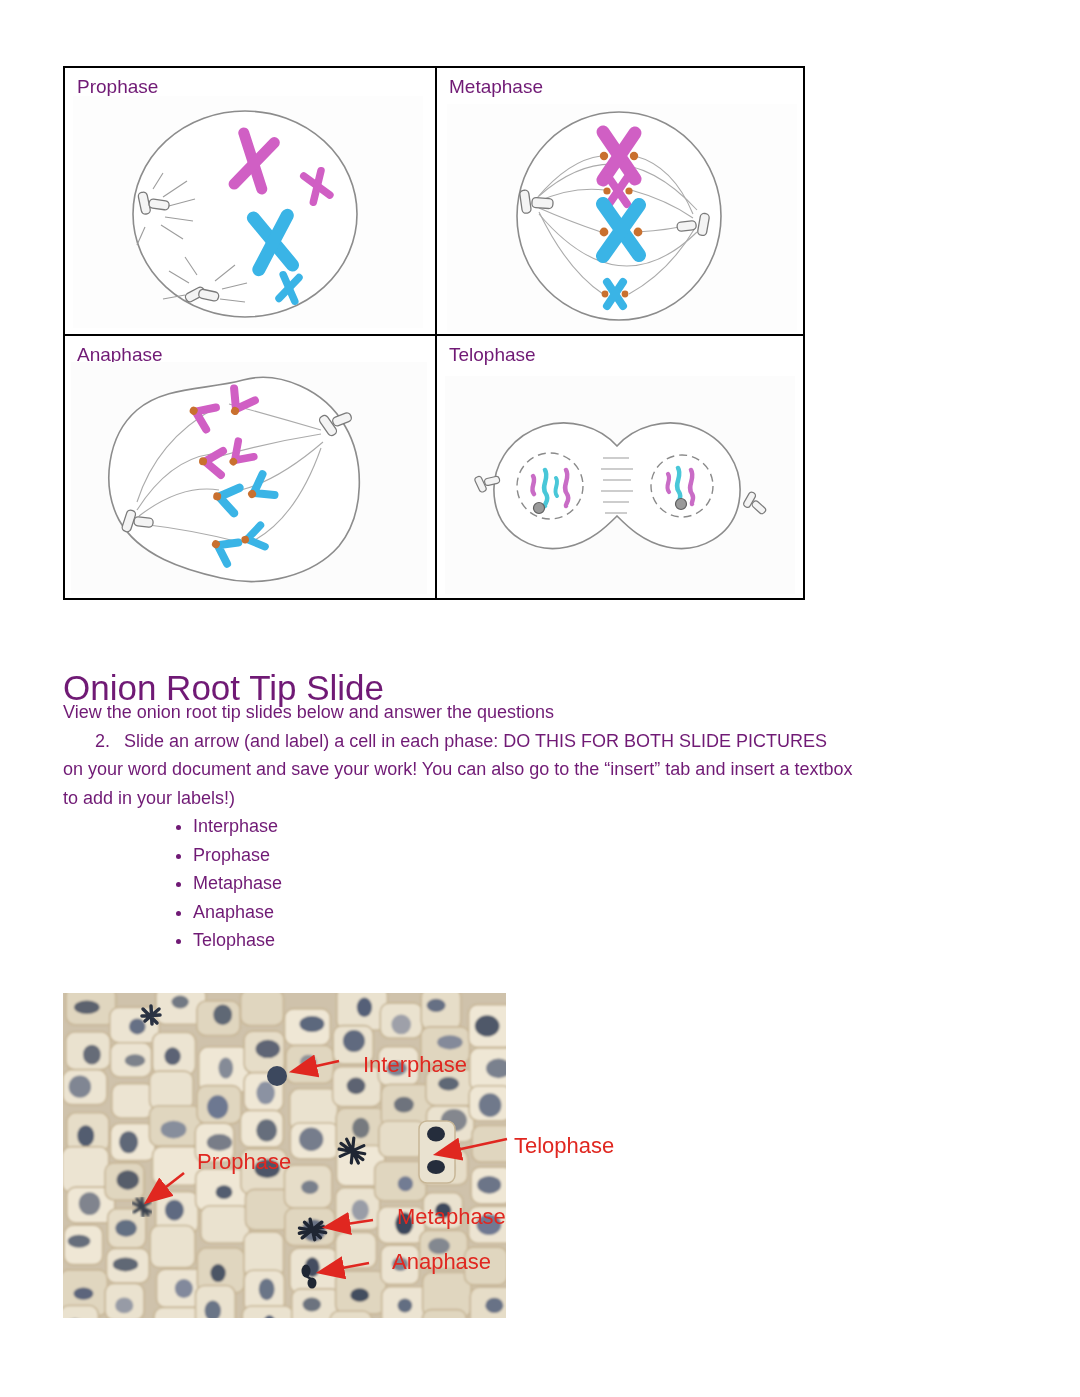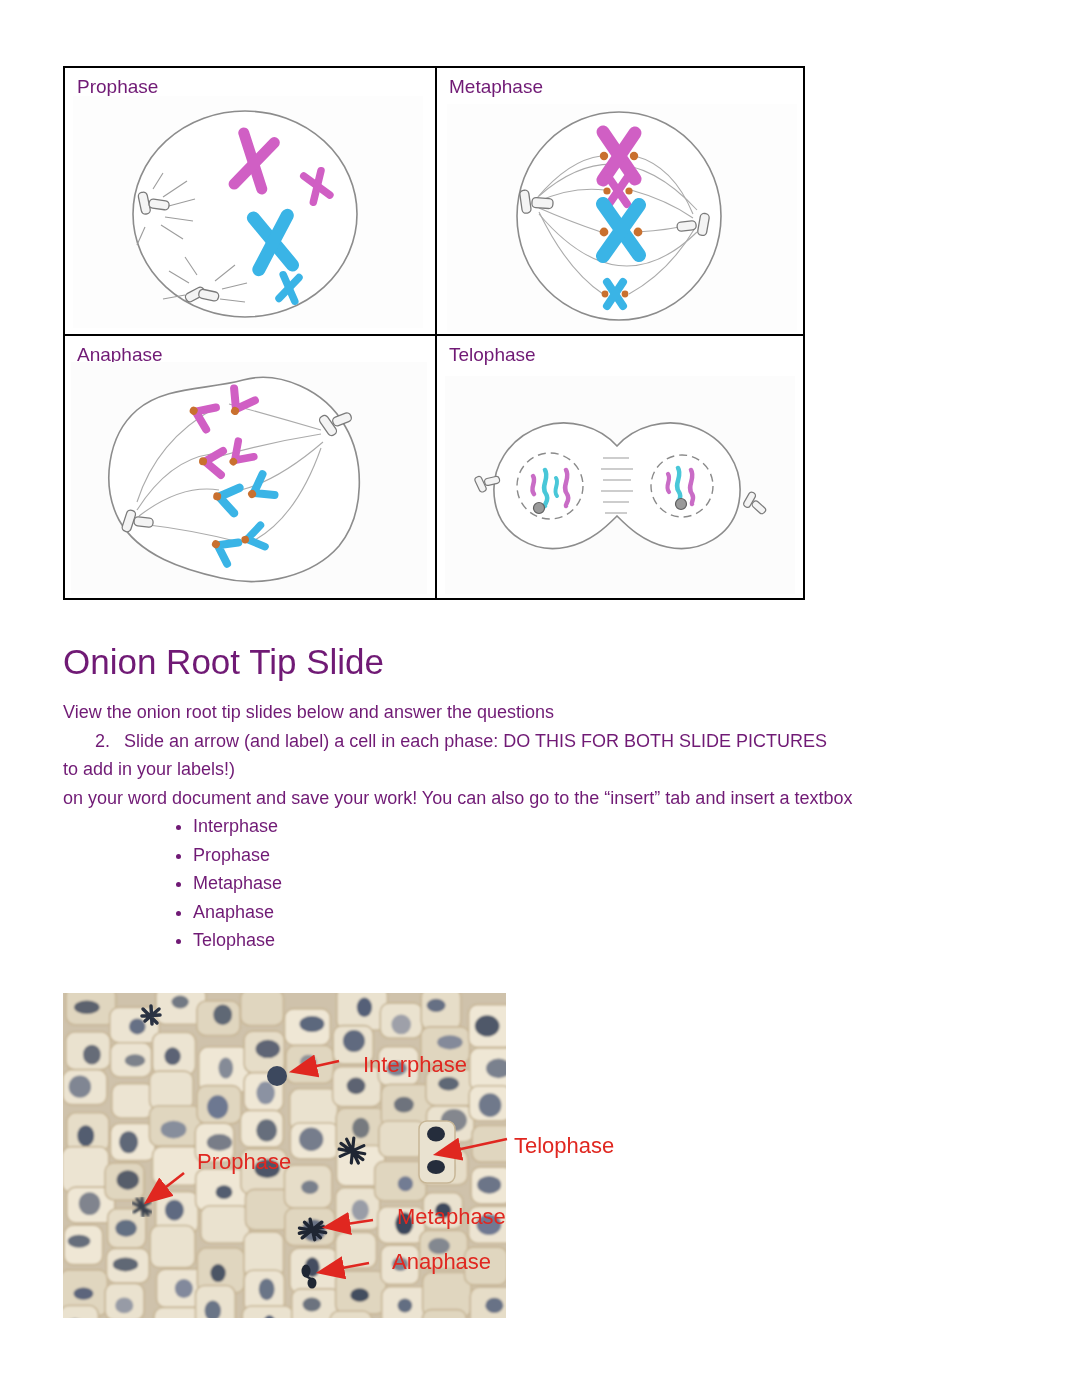--- a/index.html
+++ b/index.html
@@ -14,21 +14,21 @@
     grid-template-columns:372px 1fr;grid-template-rows:268px 1fr;
     box-sizing:border-box;background:#fff;
   }
   .phase-cell{position:relative;overflow:hidden;box-sizing:border-box;}
   .phase-cell.col1{border-right:2px solid #000;}
   .phase-cell.row1{border-bottom:2px solid #000;}
   .phase-label{position:absolute;left:12px;top:8px;font-size:19px;line-height:22px;}
   .phase-art{position:absolute;}
   
   h1.doc-title{
-    position:absolute;left:63px;top:642px;margin:0;
+    position:absolute;left:63px;top:668px;margin:0;
     font-size:35px;font-weight:400;line-height:40px;letter-spacing:0;
   }
   .bodytext{position:absolute;left:63px;top:698px;width:1000px;font-size:18px;line-height:28.5px;}
   .q-line{ text-indent:0; }
   .q-num{display:inline-block;margin-left:32px;margin-right:14px;}
   ul.phase-list{margin:0;padding-left:130px;list-style:disc;}
   ul.phase-list li{line-height:28.5px;}
   
   .micro-wrap{position:absolute;left:63px;top:993px;width:680px;height:325px;}
   .anno-text{font-family:"Liberation Sans",sans-serif;font-size:22px;}
@@ -250,22 +250,22 @@
     </div>
   </div>
 
   <h1 class="doc-title">Onion Root Tip Slide</h1>
 
   <div class="bodytext">
     <div>View the onion root tip slides below and answer the questions</div>
     <div class="q-line">
       <span class="q-num">2.</span><span>Slide an arrow (and label) a cell in each phase: DO THIS FOR BOTH SLIDE PICTURES</span>
     </div>
+    <div>on your word document and save your work! You can also go to the “insert” tab and insert a textbox</div>
     <div>to add in your labels!)</div>
-    <div>on your word document and save your work! You can also go to the “insert” tab and insert a textbox</div>
     <ul class="phase-list">
       <li>Interphase</li>
       <li>Prophase</li>
       <li>Metaphase</li>
       <li>Anaphase</li>
       <li>Telophase</li>
     </ul>
   </div>
 
   <div class="micro-wrap">

